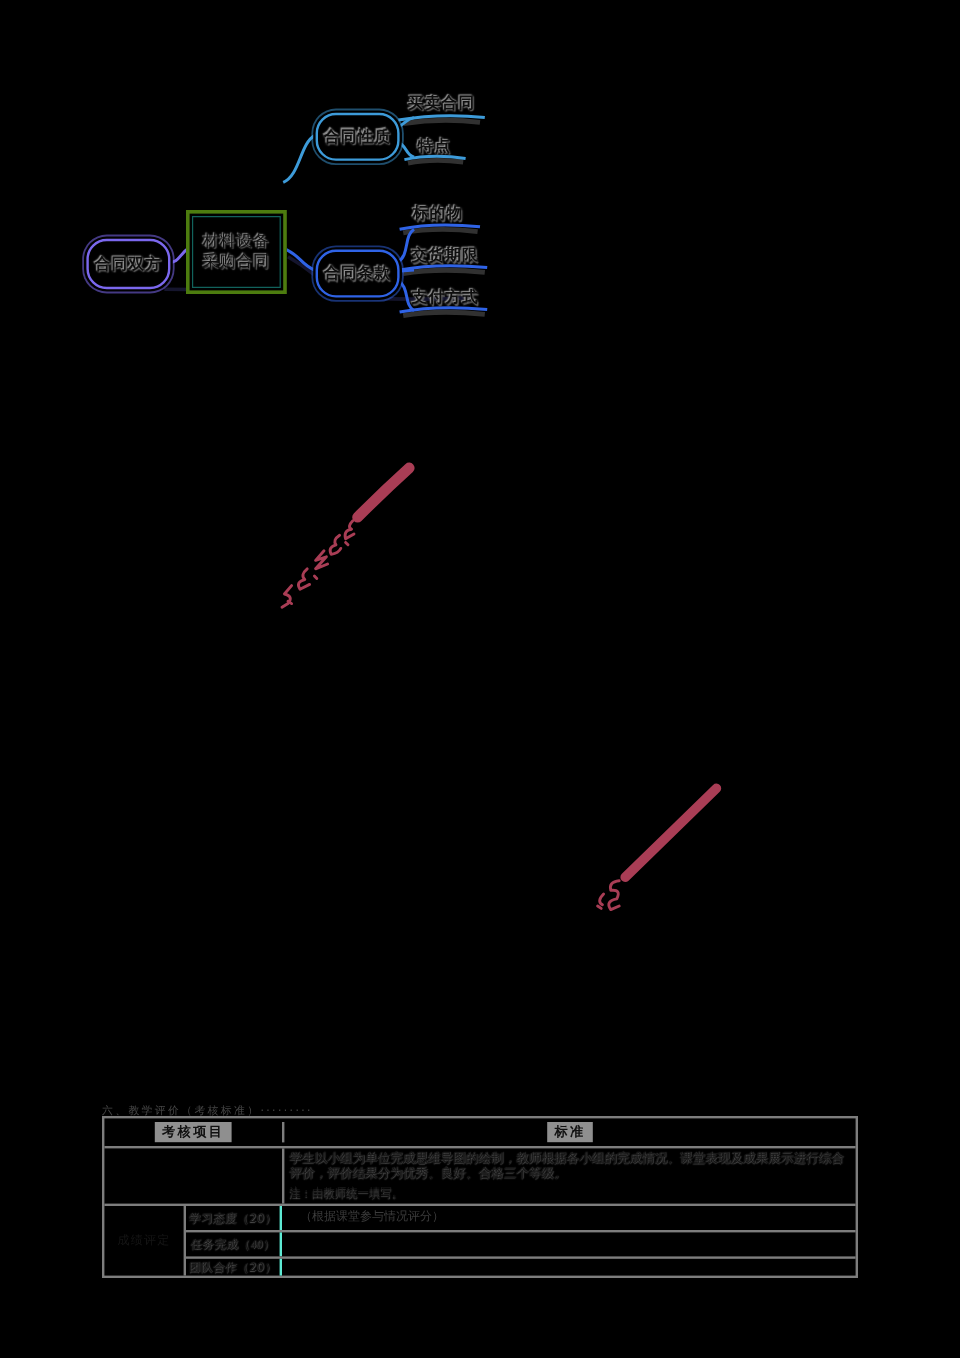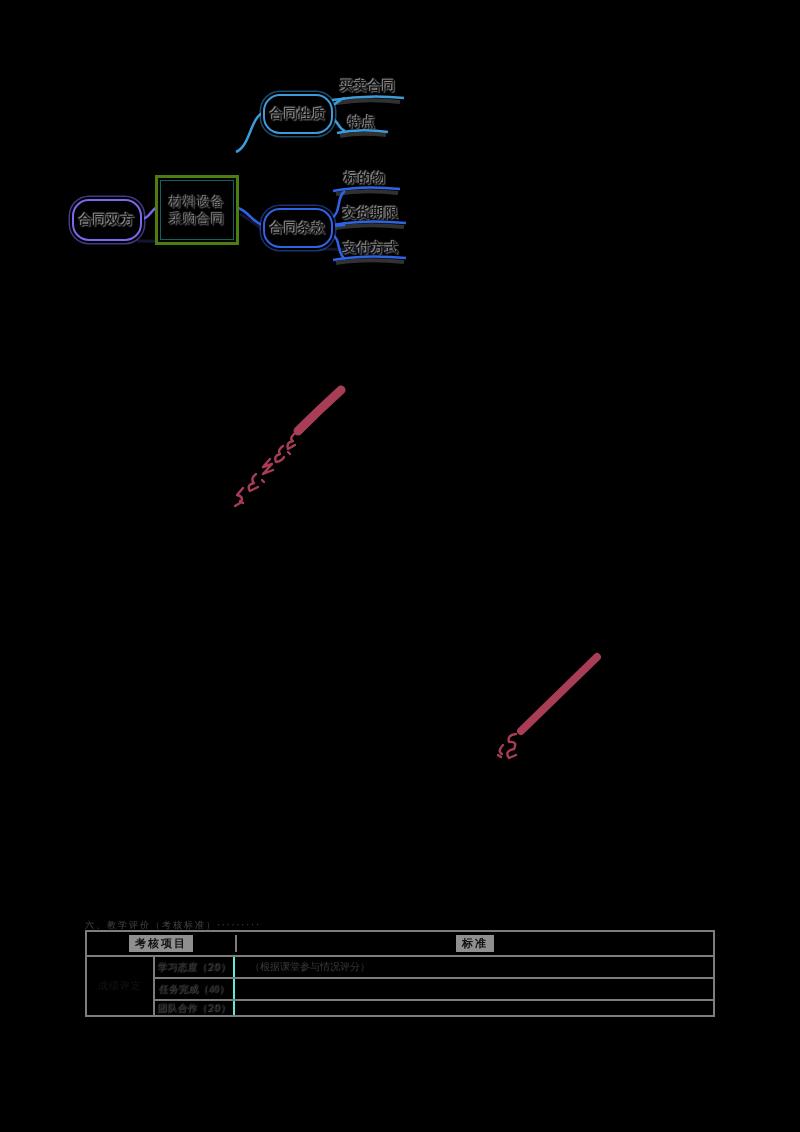--- a/index.html
+++ b/index.html
@@ -156,20 +156,27 @@
 
     <div class="rub-row hdr">
       <div class="cell hdr-left">
         <span class="hdr-band">考核项目</span>
       </div>
       <div class="cell hdr-right">
         <span class="hdr-band">标准</span>
       </div>
     </div>
 
+    <div class="rub-row" style="min-height:37px;">
+      <div class="cell req-left"></div>
+      <div class="cell req-right">
+        <div class="t-body">学生以小组为单位完成思维导图的绘制，教师根据各小组的完成情况、课堂表现及成果展示进行综合评价，评价结果分为优秀、良好、合格三个等级。</div>
+        <div class="t-note">注：由教师统一填写。</div>
+      </div>
+    </div>
 
     <div class="rub-row">
       <div class="cell grade-left">
         <span class="grade-left-label">成绩评定</span>
       </div>
       <div class="grade-right">
 
         <div class="sub-row" style="min-height:20px;">
           <div class="cell sub-label">
             <span>学习态度（20）</span>

